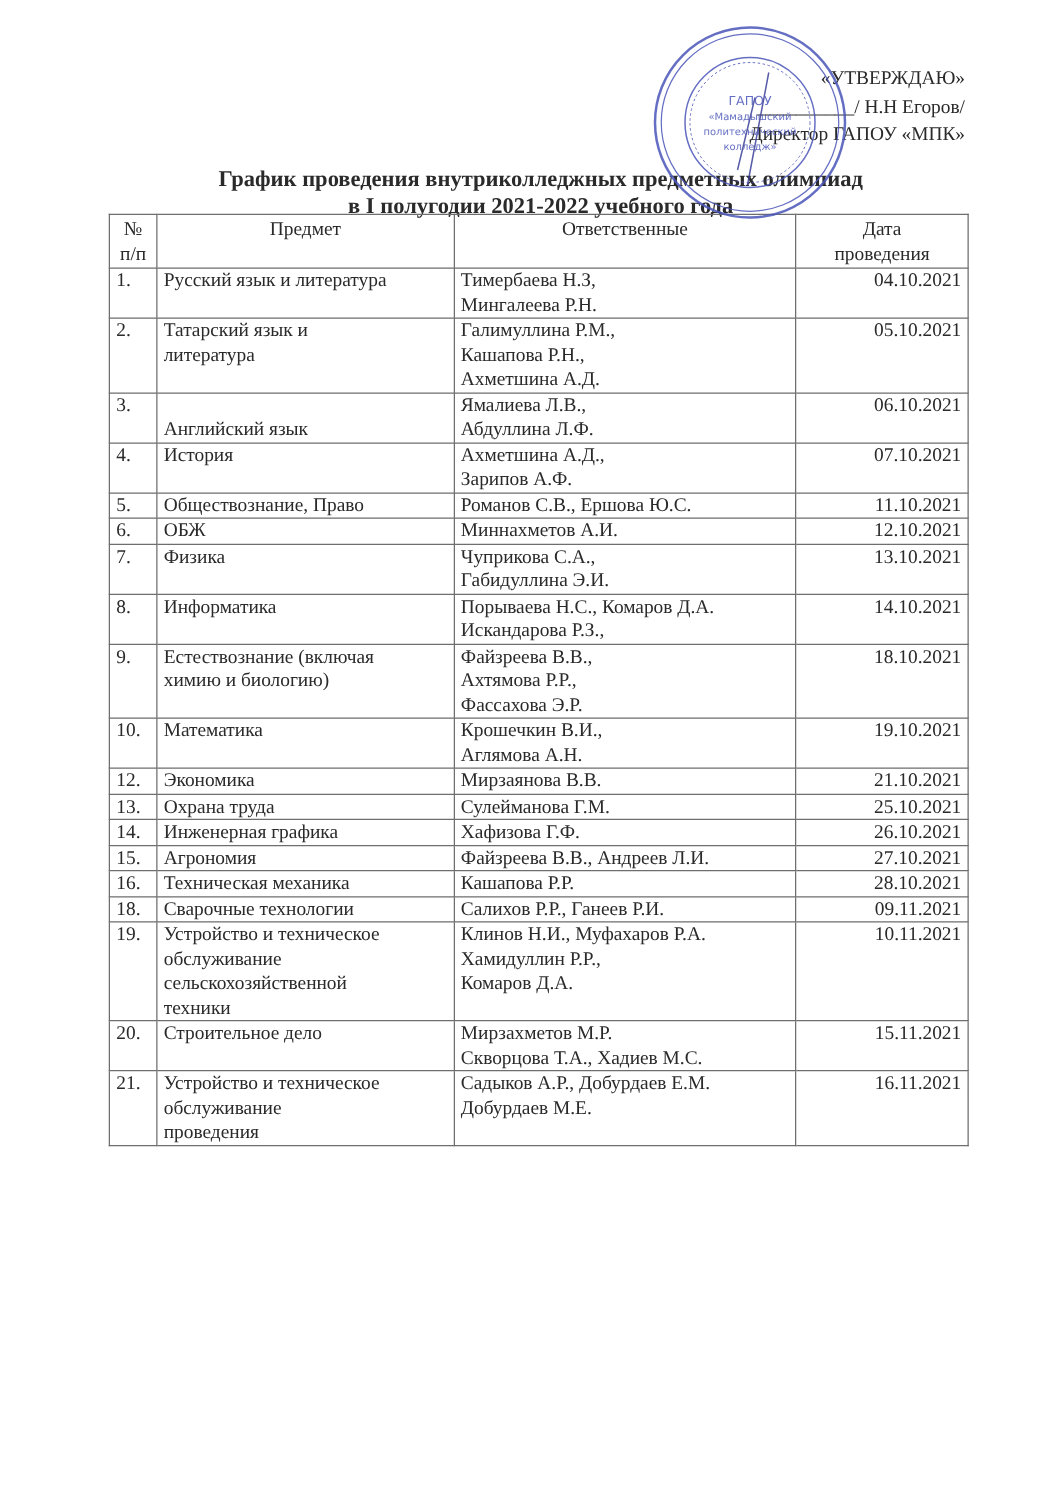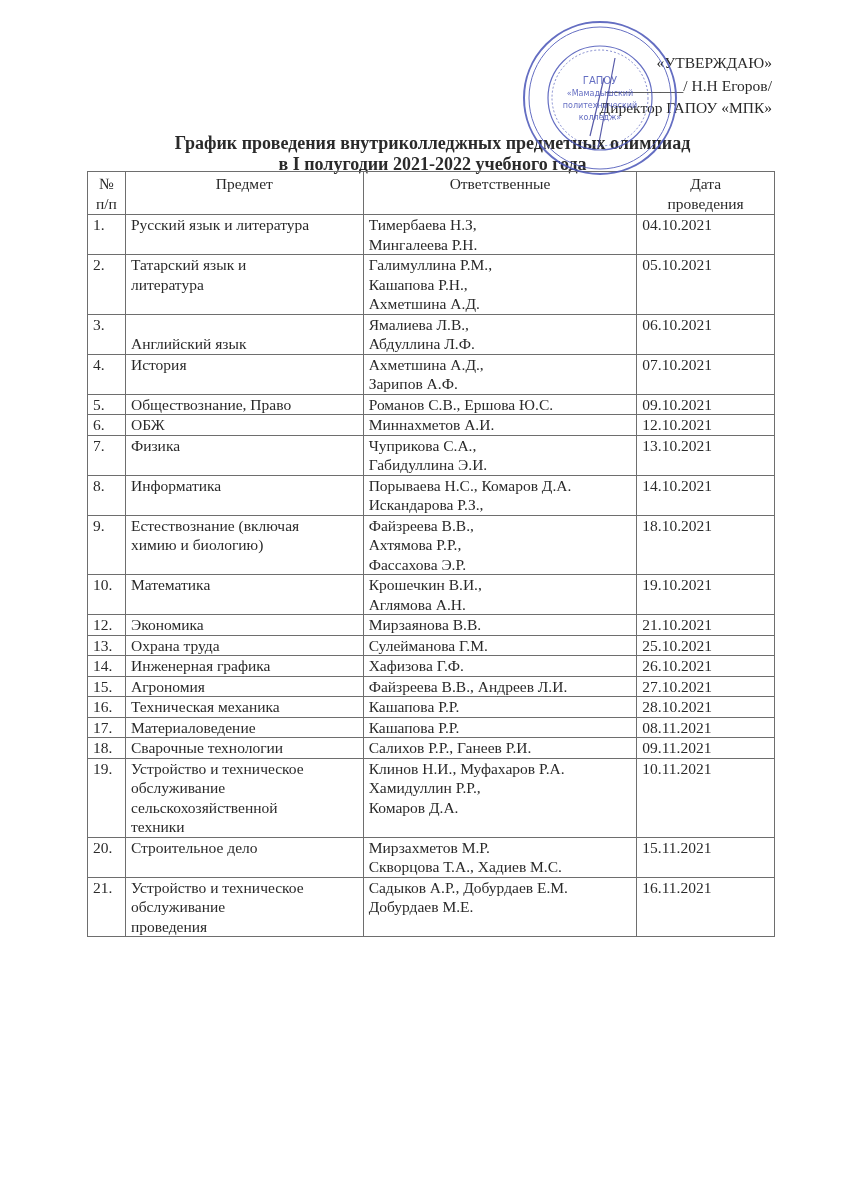--- a/index.html
+++ b/index.html
@@ -29,21 +29,21 @@
     border-collapse: collapse; font-size: 15.5px; line-height: 19.5px;
     width: 688px; z-index: 1;
   }
   table.sched td, table.sched th {
     border: 1px solid #6e6e6e; padding: 0 5px; vertical-align: top;
     font-weight: normal;
   }
   table.sched th { text-align: center; padding-top: 2px; padding-bottom: 1px; }
   col.c1 { width: 38px; } col.c2 { width: 238px; } col.c3 { width: 274px; } col.c4 { width: 138px; }
   td.num { padding-left: 3px; }
-  td.date { vertical-align: middle; padding-right: 8px; }
+  td.date { text-align: right; vertical-align: middle; padding-right: 8px; }
   td.subj.bottom { vertical-align: bottom; }
   .line { display: block; white-space: nowrap; }
 </style>
 </head>
 <body>
 
 <div class="approval">
   <div>«УТВЕРЖДАЮ»</div>
   <div>__________/ Н.Н Егоров/</div>
   <div>Директор ГАПОУ «МПК»</div>
@@ -137,21 +137,21 @@
         <td class="date">07.10.2021</td>
       </tr>
       <tr>
         <td class="num">5.</td>
         <td class="subj">
           <span class="line">Обществознание, Право</span>
         </td>
         <td>
           <span class="line">Романов С.В., Ершова Ю.С.</span>
         </td>
-        <td class="date">09.10.2021</td>
+        <td class="date">11.10.2021</td>
       </tr>
       <tr>
         <td class="num">6.</td>
         <td class="subj">
           <span class="line">ОБЖ</span>
         </td>
         <td>
           <span class="line">Миннахметов А.И.</span>
         </td>
         <td class="date">12.10.2021</td>
@@ -244,30 +244,20 @@
       </tr>
       <tr>
         <td class="num">16.</td>
         <td class="subj">
           <span class="line">Техническая механика</span>
         </td>
         <td>
           <span class="line">Кашапова Р.Р.</span>
         </td>
         <td class="date">28.10.2021</td>
-      </tr>
-      <tr>
-        <td class="num">17.</td>
-        <td class="subj">
-          <span class="line">Материаловедение</span>
-        </td>
-        <td>
-          <span class="line">Кашапова Р.Р.</span>
-        </td>
-        <td class="date">08.11.2021</td>
       </tr>
       <tr>
         <td class="num">18.</td>
         <td class="subj">
           <span class="line">Сварочные технологии</span>
         </td>
         <td>
           <span class="line">Салихов Р.Р., Ганеев Р.И.</span>
         </td>
         <td class="date">09.11.2021</td>

